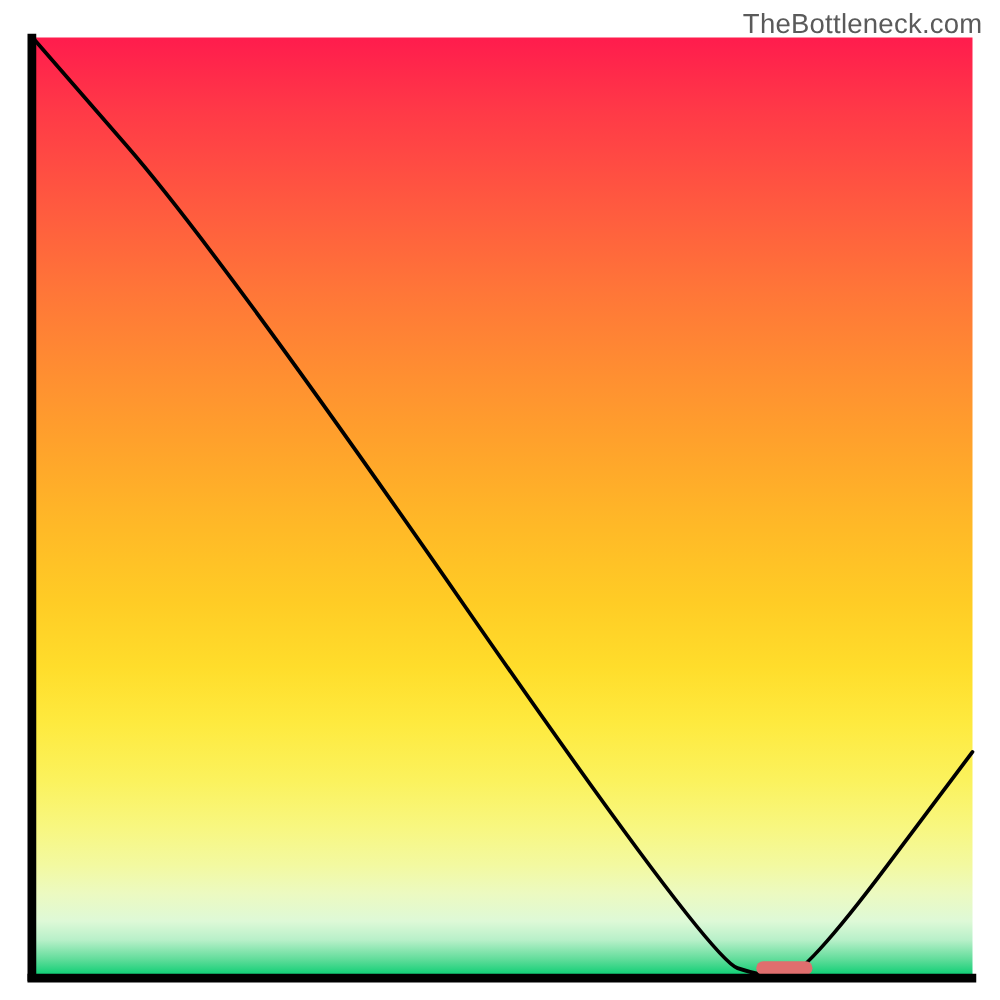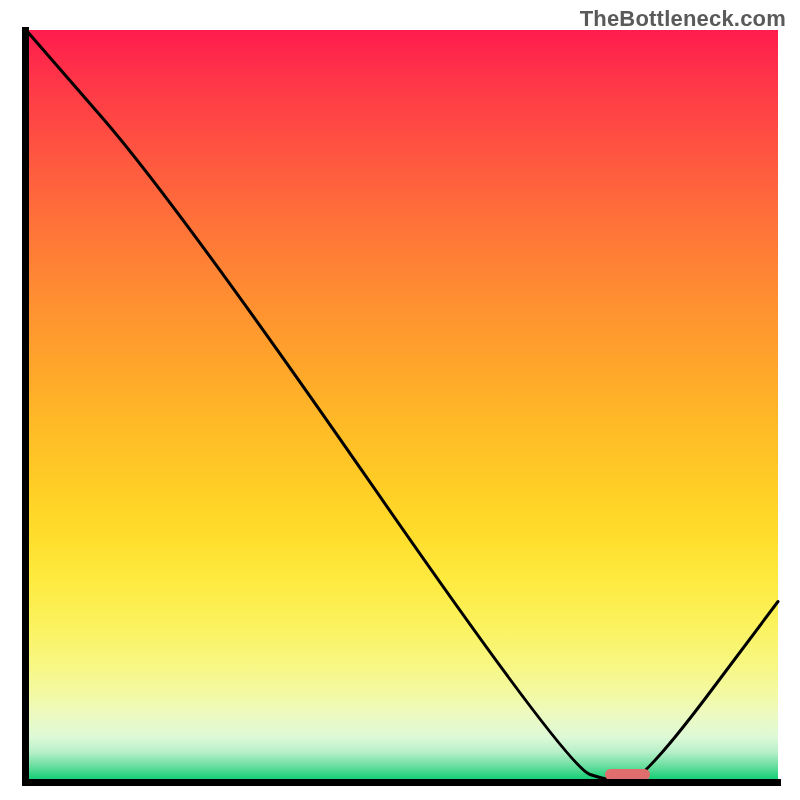--- a/index.html
+++ b/index.html
@@ -13,21 +13,21 @@
   .container {
     position: relative;
     width: 800px;
     height: 800px;
   }
   .watermark {
     position: absolute;
     top: 6px;
     right: 14px;
     font-size: 22px;
-    font-weight: 700;
+    font-weight: 400;
     color: #5a5a5a;
     letter-spacing: 0.2px;
   }
   .plot-area {
     position: absolute;
     left: 26px;
     top: 30px;
     width: 752px;
     height: 752px;
     box-sizing: border-box;

